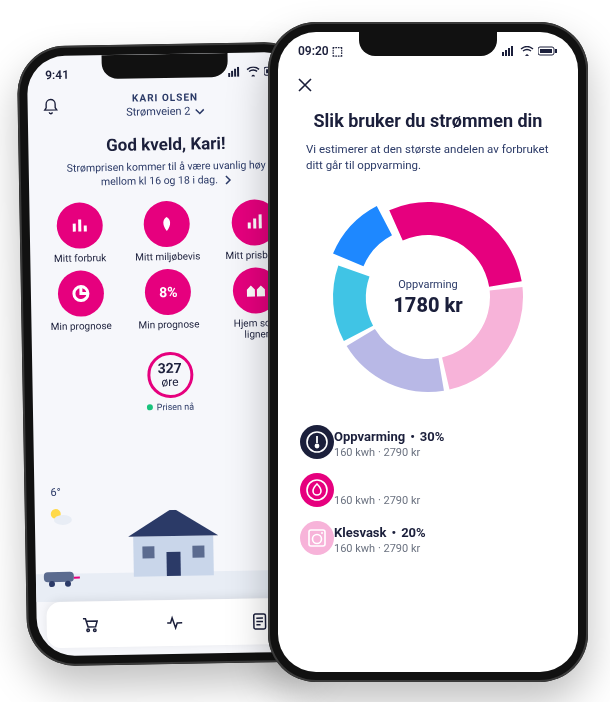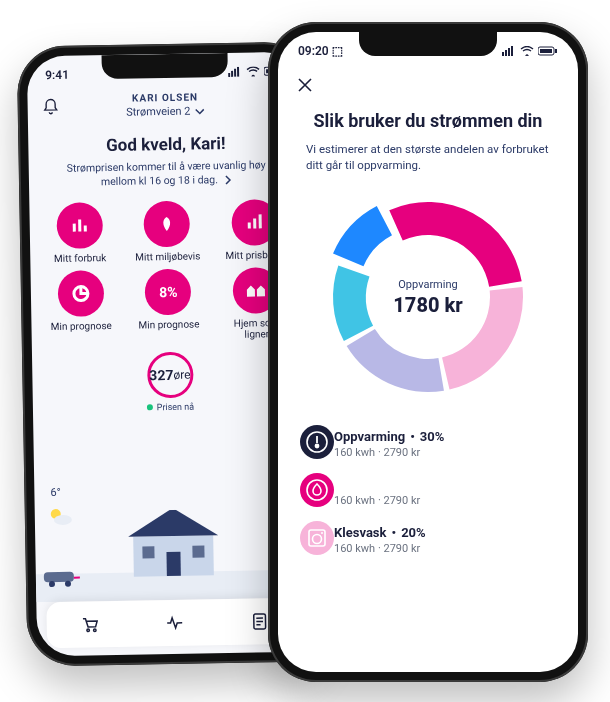--- a/index.html
+++ b/index.html
@@ -36,21 +36,21 @@
   .home-sub { text-align:center; font-size:11px; color:#2b3a67; margin-top:2px; display:flex; justify-content:center; align-items:center; gap:4px;}
   .bell { position:absolute; left:14px; top:42px; }
   .greeting { text-align:center; font-size:17px; font-weight:700; color:#1b1f3b; margin-top:16px;}
   .alert { text-align:center; font-size:10.5px; color:#2b3a67; margin:6px 14px 0; line-height:1.35;}
   .alert-row { display:flex; justify-content:center; align-items:center; gap:6px; font-size:10.5px; color:#2b3a67;}
   .grid { display:grid; grid-template-columns:repeat(3,1fr); gap:6px 0; margin-top:14px; padding:0 6px;}
   .tile { display:flex; flex-direction:column; align-items:center; gap:4px;}
   .circle { width:46px; height:46px; border-radius:50%; background:#e6007e; color:#fff; display:flex; align-items:center; justify-content:center; font-weight:700; font-size:14px;}
   .tile-label { font-size:10px; color:#1b1f3b; text-align:center; line-height:1.15; max-width:70px;}
   .price-now { margin-top:10px; display:flex; flex-direction:column; align-items:center; gap:4px;}
-  .price-ring { width:46px; height:46px; border-radius:50%; border:3px solid #e6007e; display:flex; flex-direction:row; align-items:center; justify-content:center; color:#1b1f3b;}
+  .price-ring { width:46px; height:46px; border-radius:50%; border:3px solid #e6007e; display:flex; flex-direction:column; align-items:center; justify-content:center; color:#1b1f3b;}
   .price-ring .v { font-size:14px; font-weight:700; line-height:1;}
   .price-ring .u { font-size:12px;}
   .price-label { font-size:9px; color:#2b3a67; display:flex; align-items:center; gap:4px;}
   .price-label::before { content:""; width:6px; height:6px; border-radius:50%; background:#19c37d; display:inline-block;}
   .temp { position:absolute; left:16px; top:430px; font-size:11px; color:#2b3a67;}
   .weather { position:absolute; left:12px; top:450px; }
   .scene { position:absolute; bottom:54px; left:0; right:0; height:90px; overflow:hidden;}
   .ground { position:absolute; bottom:0; left:0; right:0; height:28px; background:#e8edf5;}
   .house { position:absolute; bottom:18px; left:50%; transform:translateX(-50%); }
   .tabbar { position:absolute; bottom:8px; left:10px; right:10px; height:46px; background:#fff; border-radius:14px; box-shadow:0 -2px 10px rgba(0,0,0,.08); display:flex; justify-content:space-around; align-items:center;}

